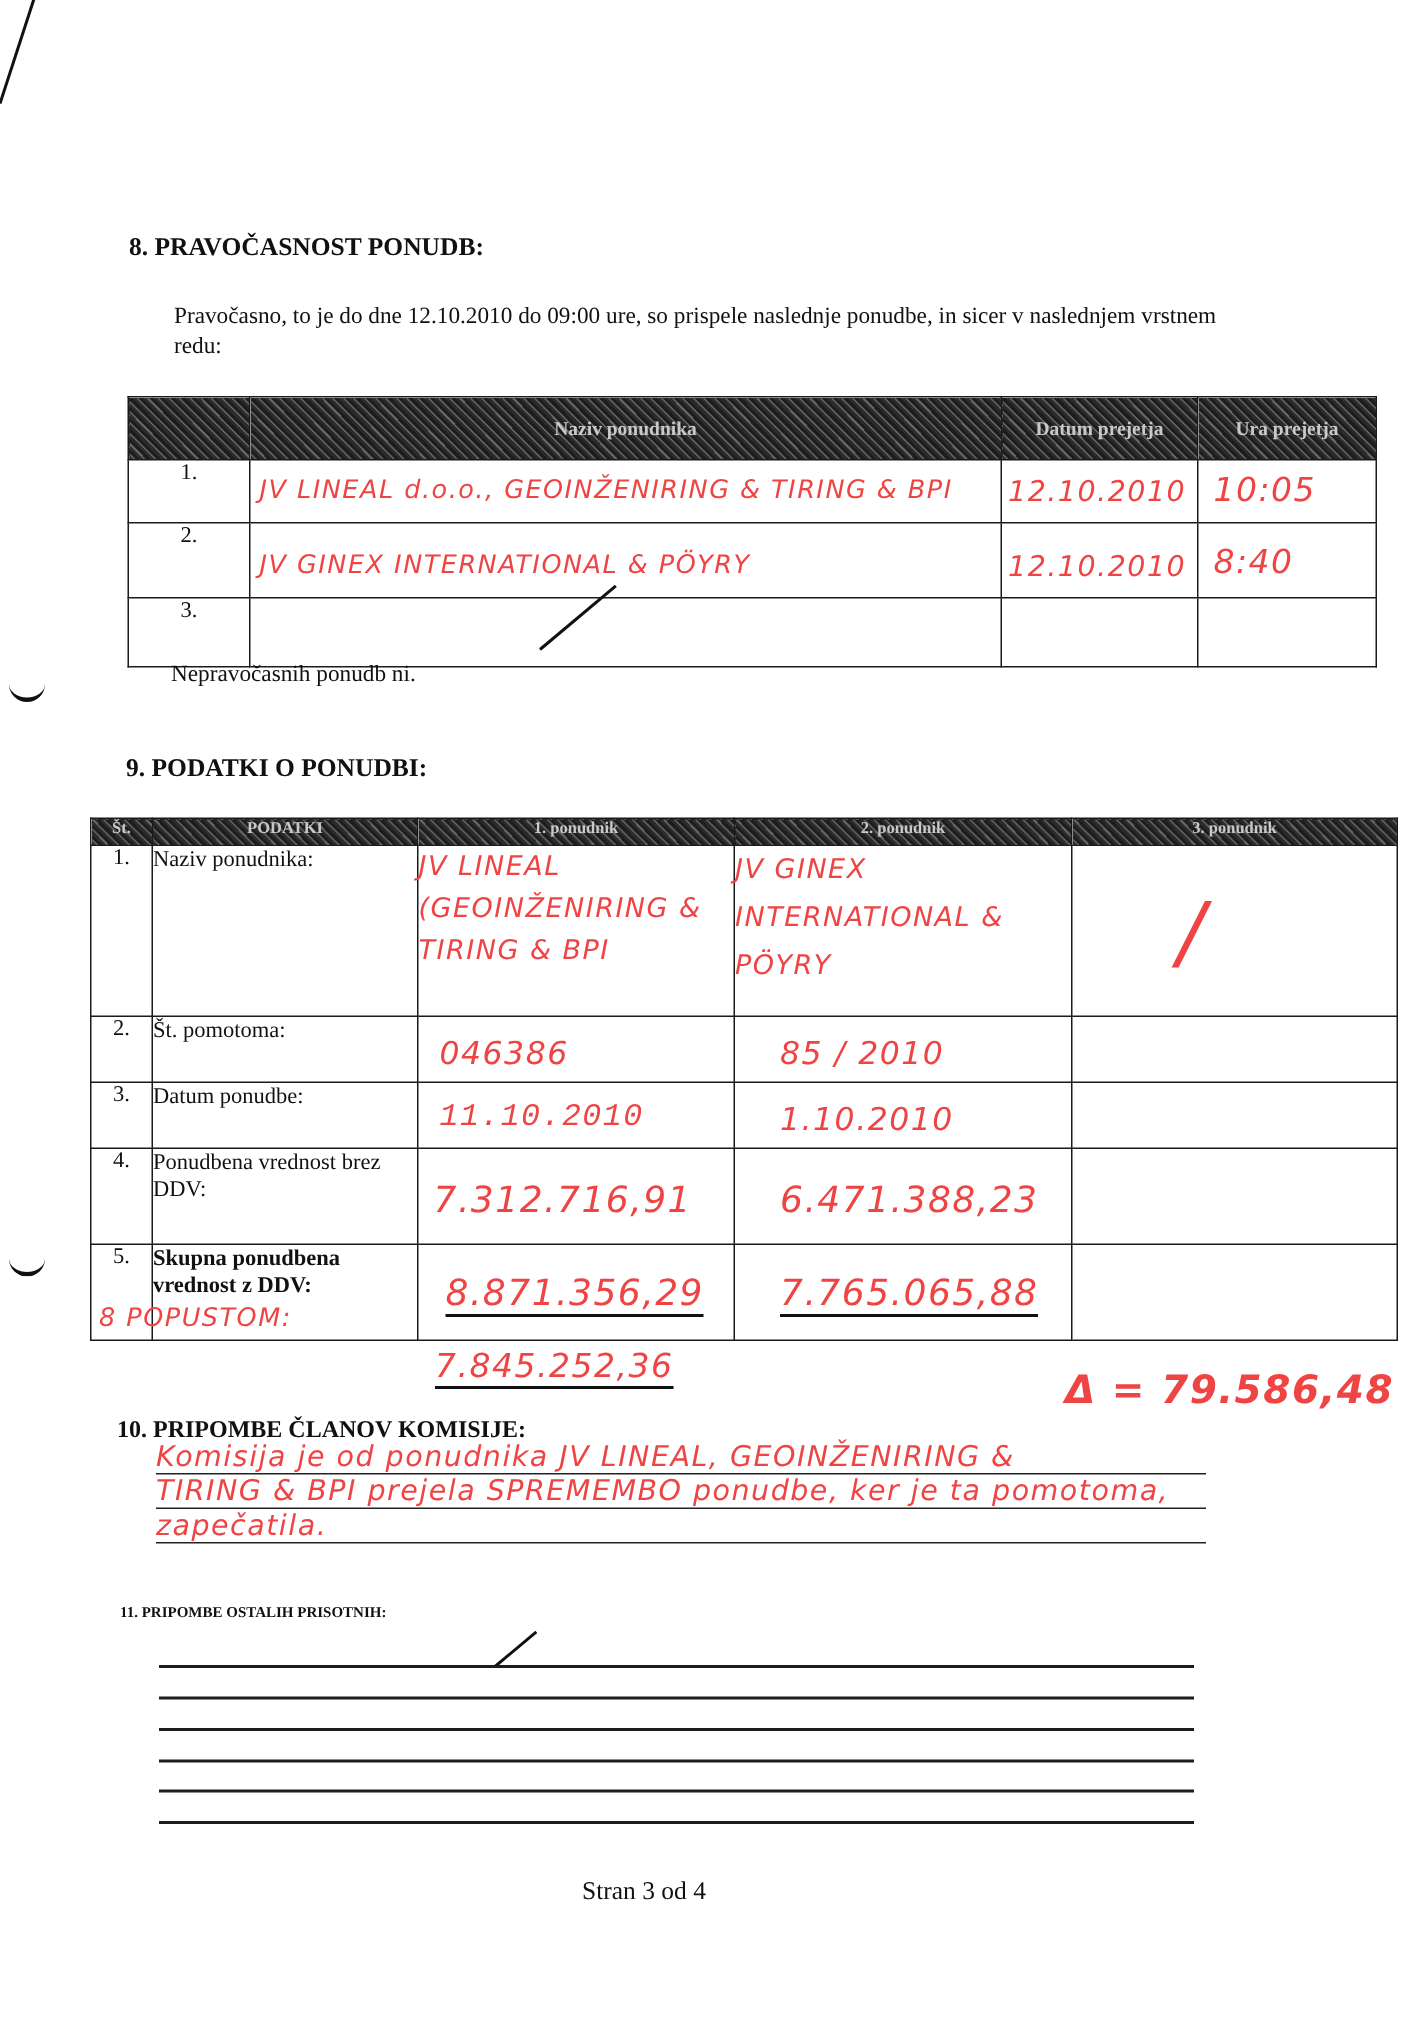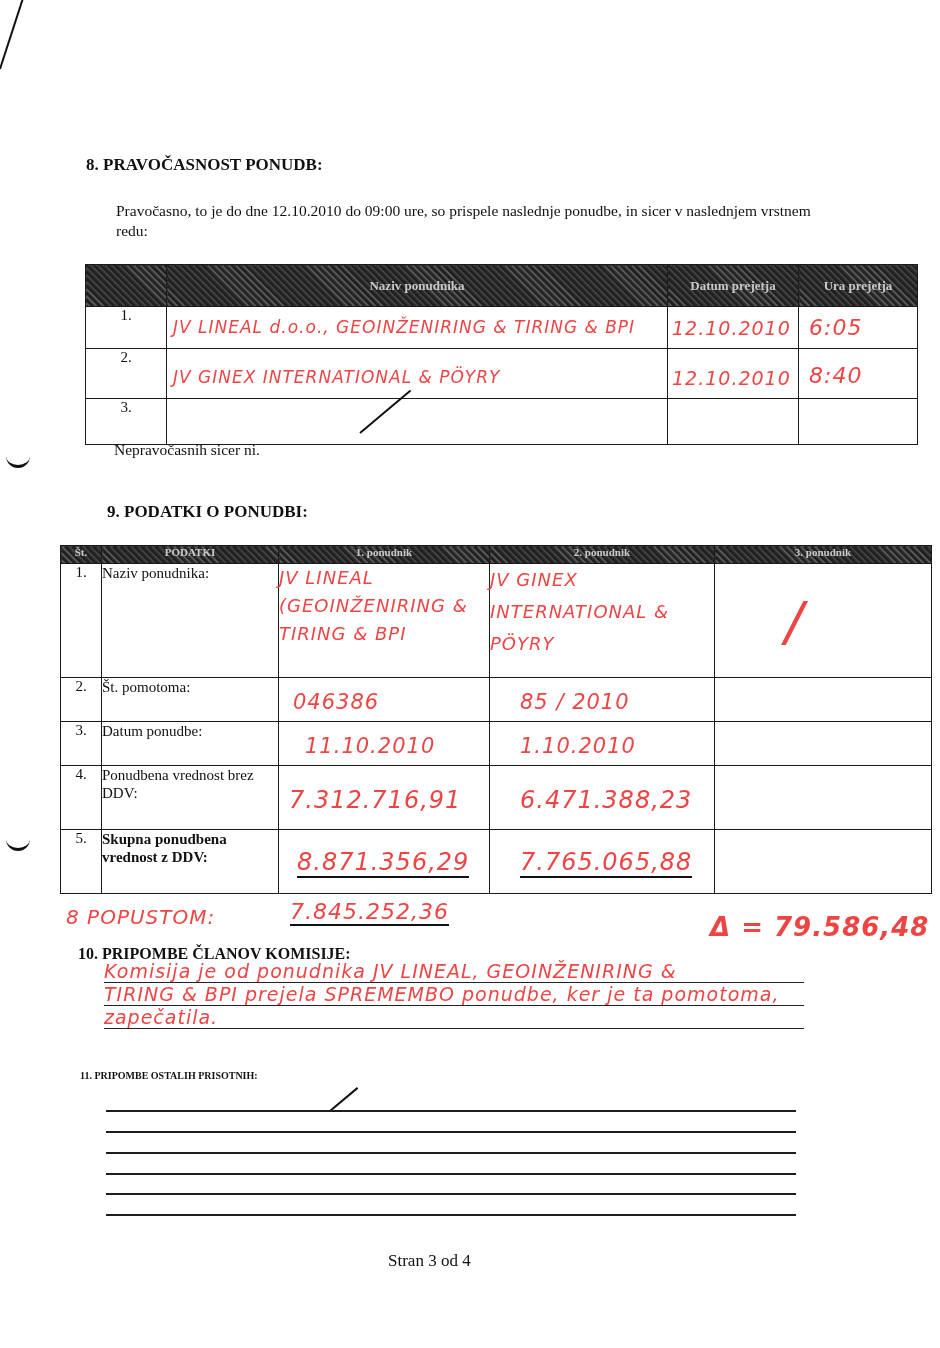--- a/index.html
+++ b/index.html
@@ -43,41 +43,41 @@
       <tr style="height:42px;">
     <td class="shade" style="width:80px;"></td>
     <td class="shade" style="width:500px;vertical-align:middle;">Naziv ponudnika</td>
     <td class="shade" style="width:130px;vertical-align:middle;">Datum prejetja</td>
     <td class="shade" style="vertical-align:middle;">Ura prejetja</td>
   </tr>
   <tr style="height:42px;">
     <td class="num">1.</td>
     <td class="hand" style="font-size:17px;padding:10px 6px 0;">JV LINEAL d.o.o., GEOINŽENIRING &amp; TIRING &amp; BPI</td>
     <td class="hand" style="font-size:19px;padding:10px 4px 0;">12.10.2010</td>
-    <td class="hand" style="font-size:22px;padding:8px 10px 0;">6:05</td>
+    <td class="hand" style="font-size:22px;padding:8px 10px 0;">10:05</td>
   </tr>
   <tr style="height:50px;">
     <td class="num">2.</td>
     <td class="hand" style="font-size:17px;padding:18px 6px 0;">JV GINEX INTERNATIONAL &amp; PÖYRY</td>
     <td class="hand" style="font-size:19px;padding:18px 4px 0;">12.10.2010</td>
     <td class="hand" style="font-size:22px;padding:14px 10px 0;">8:40</td>
   </tr>
   <tr style="height:46px;">
     <td class="num">3.</td>
     <td></td>
     <td></td>
     <td></td>
   </tr>
 </tbody>
   </table>
 <div class="strokeline" style="left:360px;top:432px;width:66px;transform:rotate(-40deg);"></div>
 
-<div class="abs body-txt" style="left:114px;top:440px;">Nepravočasnih sicer ni.</div>
+<div class="abs body-txt" style="left:114px;top:440px;">Nepravočasnih ponudb ni.</div>
 
-<div class="abs h-sec" style="left:84px;top:502px;margin-left:23px;">9.  PODATKI O PONUDBI:</div>
+<div class="abs h-sec" style="left:84px;top:502px;">9.  PODATKI O PONUDBI:</div>
 
 <table class="grid" style="left:60px;top:545px;width:872px;">
   <tbody>
       <tr style="height:18px;">
     <td class="shade" style="width:40px;font-size:11px;">Št.</td>
     <td class="shade" style="width:176px;font-size:11px;">PODATKI</td>
     <td class="shade" style="width:210px;font-size:11px;">1. ponudnik</td>
     <td class="shade" style="width:224px;font-size:11px;">2. ponudnik</td>
     <td class="shade" style="font-size:11px;">3. ponudnik</td>
   </tr>
@@ -91,21 +91,21 @@
   <tr style="height:44px;">
     <td class="num">2.</td>
     <td class="lbl">Št. pomotoma:</td>
     <td class="hand hv" style="padding-left:14px;padding-top:10px;">046386</td>
     <td class="hand hv" style="padding-left:30px;padding-top:10px;">85 / 2010</td>
     <td></td>
   </tr>
   <tr style="height:44px;">
     <td class="num">3.</td>
     <td class="lbl">Datum ponudbe:</td>
-    <td class="hand hv" style="padding-left:26px;padding-top:10px;">11.10.2010</td>
+    <td class="hand hv" style="padding-left:14px;padding-top:10px;font-family:Liberation Mono, monospace;">11.10.2010</td>
     <td class="hand hv" style="padding-left:30px;padding-top:10px;">1.10.2010</td>
     <td></td>
   </tr>
   <tr style="height:64px;">
     <td class="num">4.</td>
     <td class="lbl">Ponudbena vrednost brez DDV:</td>
     <td class="hand hv" style="font-size:24px;padding-left:10px;padding-top:20px;">7.312.716,91</td>
     <td class="hand hv" style="font-size:24px;padding-left:30px;padding-top:20px;">6.471.388,23</td>
     <td></td>
   </tr>
@@ -116,21 +116,21 @@
       <span class="hand uline" style="font-size:24px;">8.871.356,29</span>
     </td>
     <td style="padding:18px 0 0 30px;">
       <span class="hand uline" style="font-size:24px;">7.765.065,88</span>
     </td>
     <td></td>
   </tr>
 </tbody>
   </table>
 
-<div class="abs hand" style="left:66px;top:905px;font-size:20px;text-align:right;">8 POPUSTOM:</div>
+<div class="abs hand" style="left:66px;top:869px;font-size:17px;text-align:right;">8 POPUSTOM:</div>
 <div class="abs hand uline" style="left:290px;top:899px;font-size:22px;">7.845.252,36</div>
 <div class="abs hand" style="left:710px;top:912px;font-size:26px;font-weight:bold;">Δ = 79.586,48</div>
 
 <div class="abs h-sec" style="left:78px;top:945px;font-size:16px;">10. PRIPOMBE ČLANOV KOMISIJE:</div>
 <div class="abs" style="left:104px;top:960px;width:700px;">
   <div class="hand" style="font-size:19px;height:22px;border-bottom:1.5px solid #222;">Komisija je od ponudnika JV LINEAL, GEOINŽENIRING &amp;</div>
   <div class="hand" style="font-size:19px;height:22px;border-bottom:1.5px solid #222;">TIRING &amp; BPI prejela SPREMEMBO ponudbe, ker je ta pomotoma,</div>
   <div class="hand" style="font-size:19px;height:22px;border-bottom:1.5px solid #222;">zapečatila.</div>
 </div>
 

